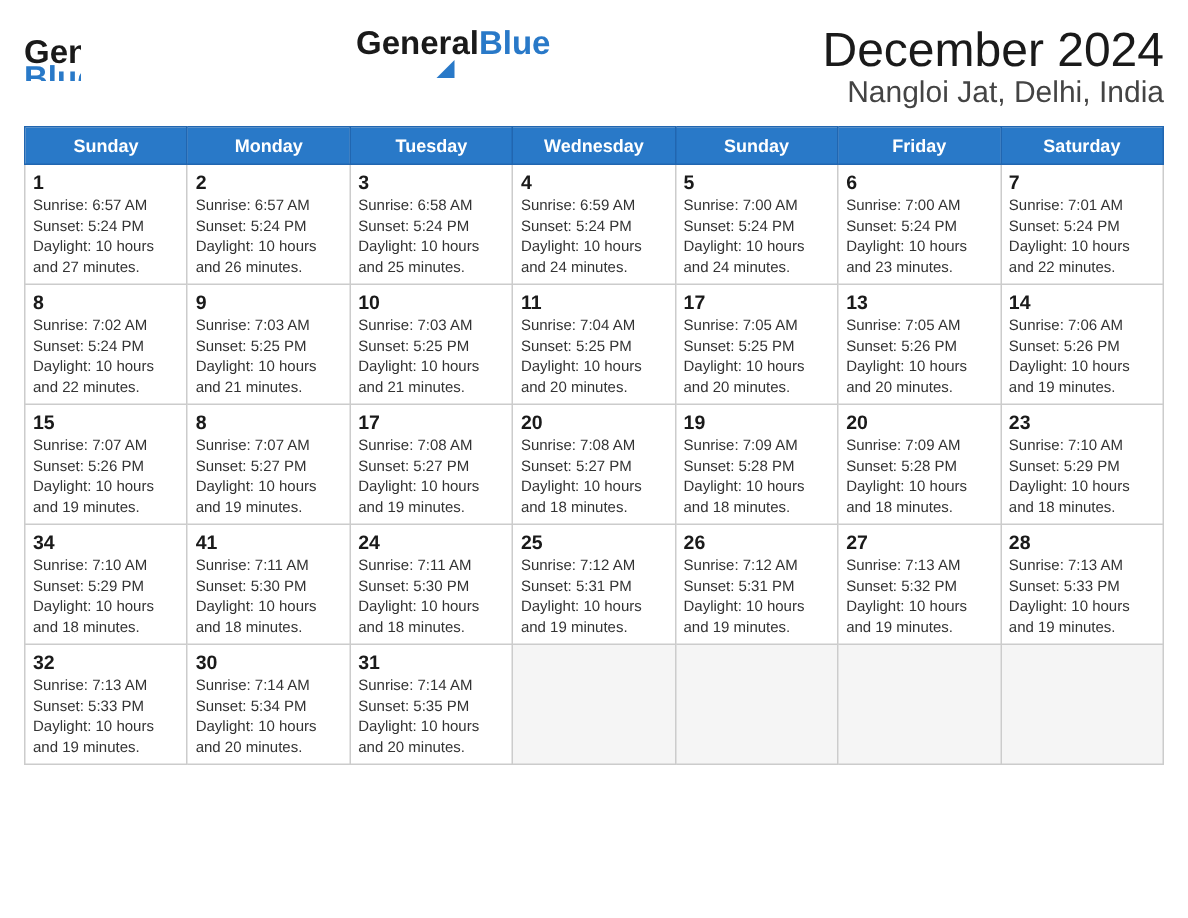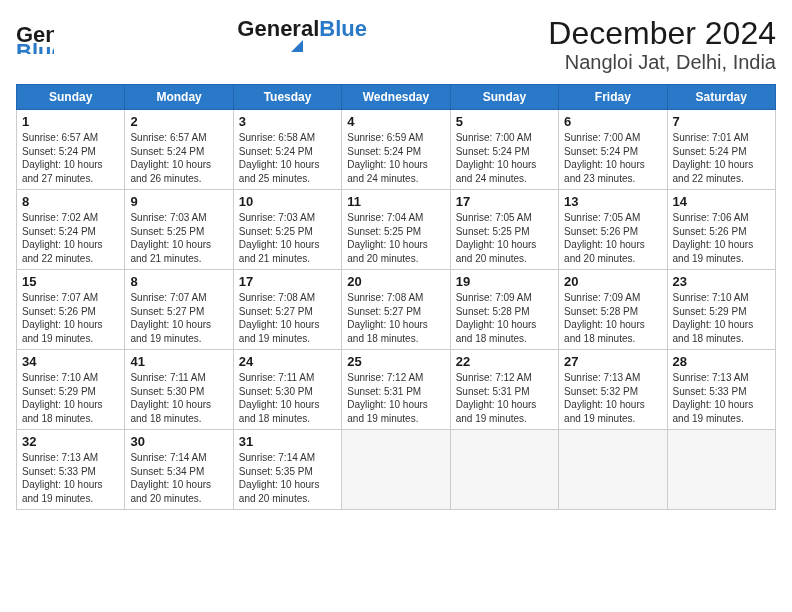--- a/index.html
+++ b/index.html
@@ -227,21 +227,21 @@
           </td>
           <td>
             <span class="day-num">24</span>
             <div class="day-info">Sunrise: 7:11 AM<br>Sunset: 5:30 PM<br>Daylight: 10 hours<br>and 18 minutes.</div>
           </td>
           <td>
             <span class="day-num">25</span>
             <div class="day-info">Sunrise: 7:12 AM<br>Sunset: 5:31 PM<br>Daylight: 10 hours<br>and 19 minutes.</div>
           </td>
           <td>
-            <span class="day-num">22</span>
+            <span class="day-num">26</span>
             <div class="day-info">Sunrise: 7:12 AM<br>Sunset: 5:31 PM<br>Daylight: 10 hours<br>and 19 minutes.</div>
           </td>
           <td>
             <span class="day-num">27</span>
             <div class="day-info">Sunrise: 7:13 AM<br>Sunset: 5:32 PM<br>Daylight: 10 hours<br>and 19 minutes.</div>
           </td>
           <td>
             <span class="day-num">28</span>
             <div class="day-info">Sunrise: 7:13 AM<br>Sunset: 5:33 PM<br>Daylight: 10 hours<br>and 19 minutes.</div>
           </td>

